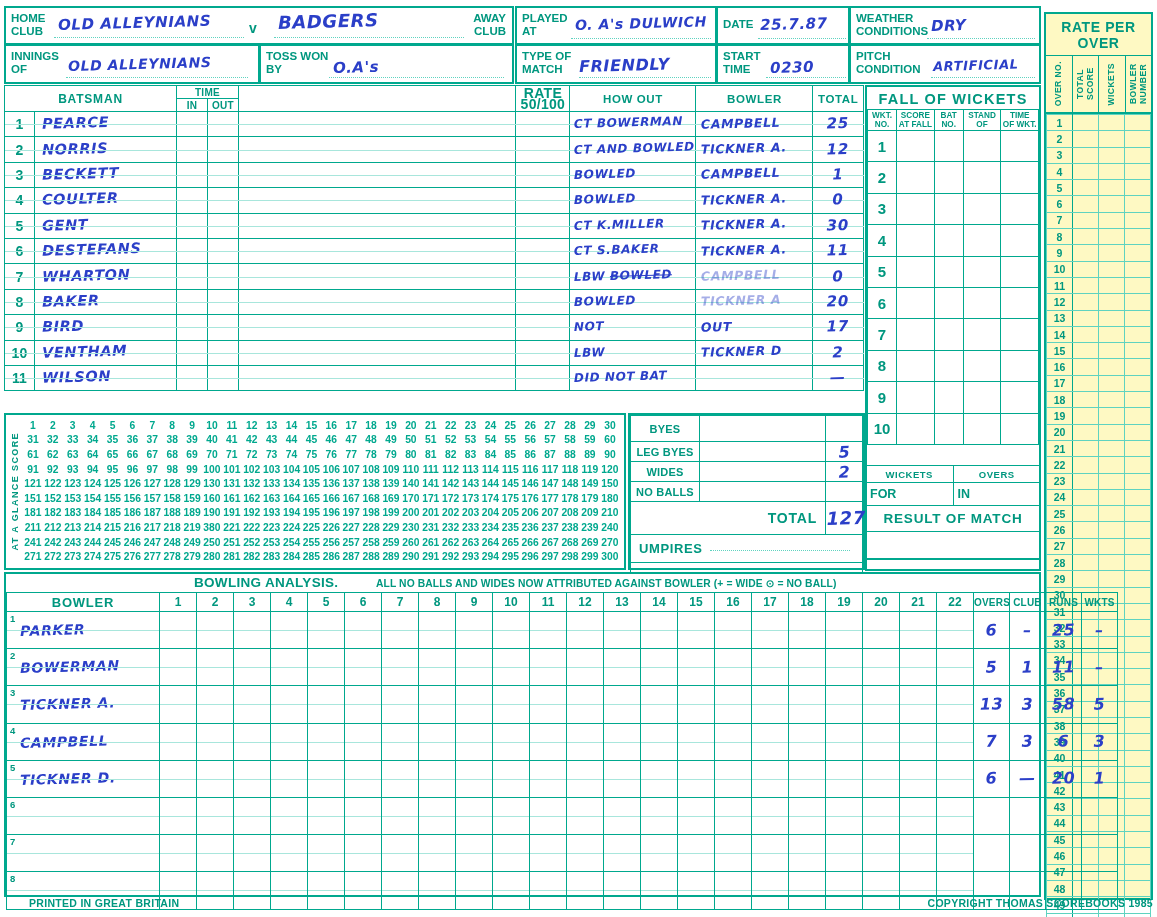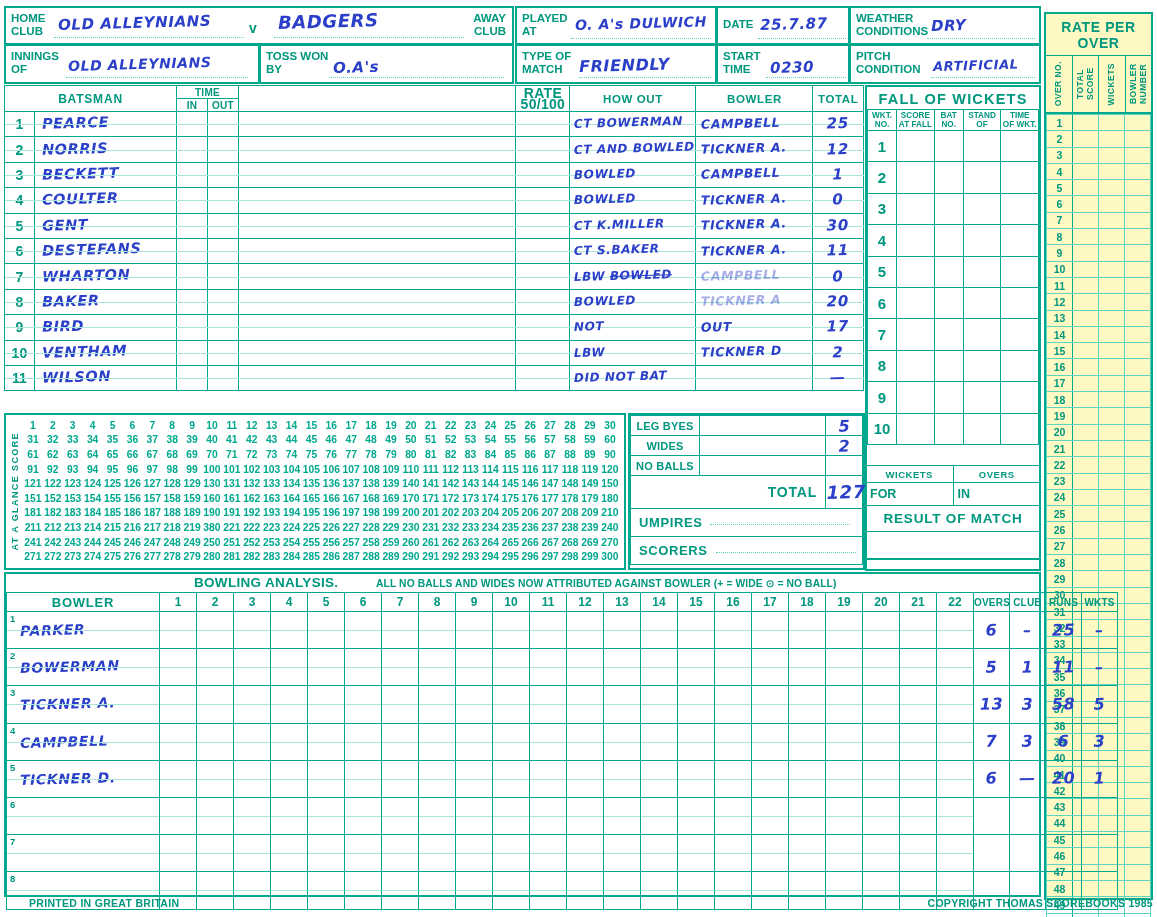--- a/index.html
+++ b/index.html
@@ -1239,20 +1239,25 @@
               <td>300</td>
             </tr>
           </tbody>
         </table>
     </div>
   </div>
 
   <div class="extras">
     <table class="extab">
       <tbody>
+          <tr>
+        <td class="k" style="height:25px;">BYES</td>
+        <td class="v"></td>
+        <td class="vn hw" style="border-left:none;"></td>
+      </tr>
       <tr>
         <td class="k">LEG BYES</td>
         <td class="v"></td>
         <td class="vn hw" style="border-left:none;font-size:16px;">5</td>
       </tr>
       <tr>
         <td class="k">WIDES</td>
         <td class="v"></td>
         <td class="vn hw" style="border-left:none;font-size:16px;">2</td>
       </tr>

